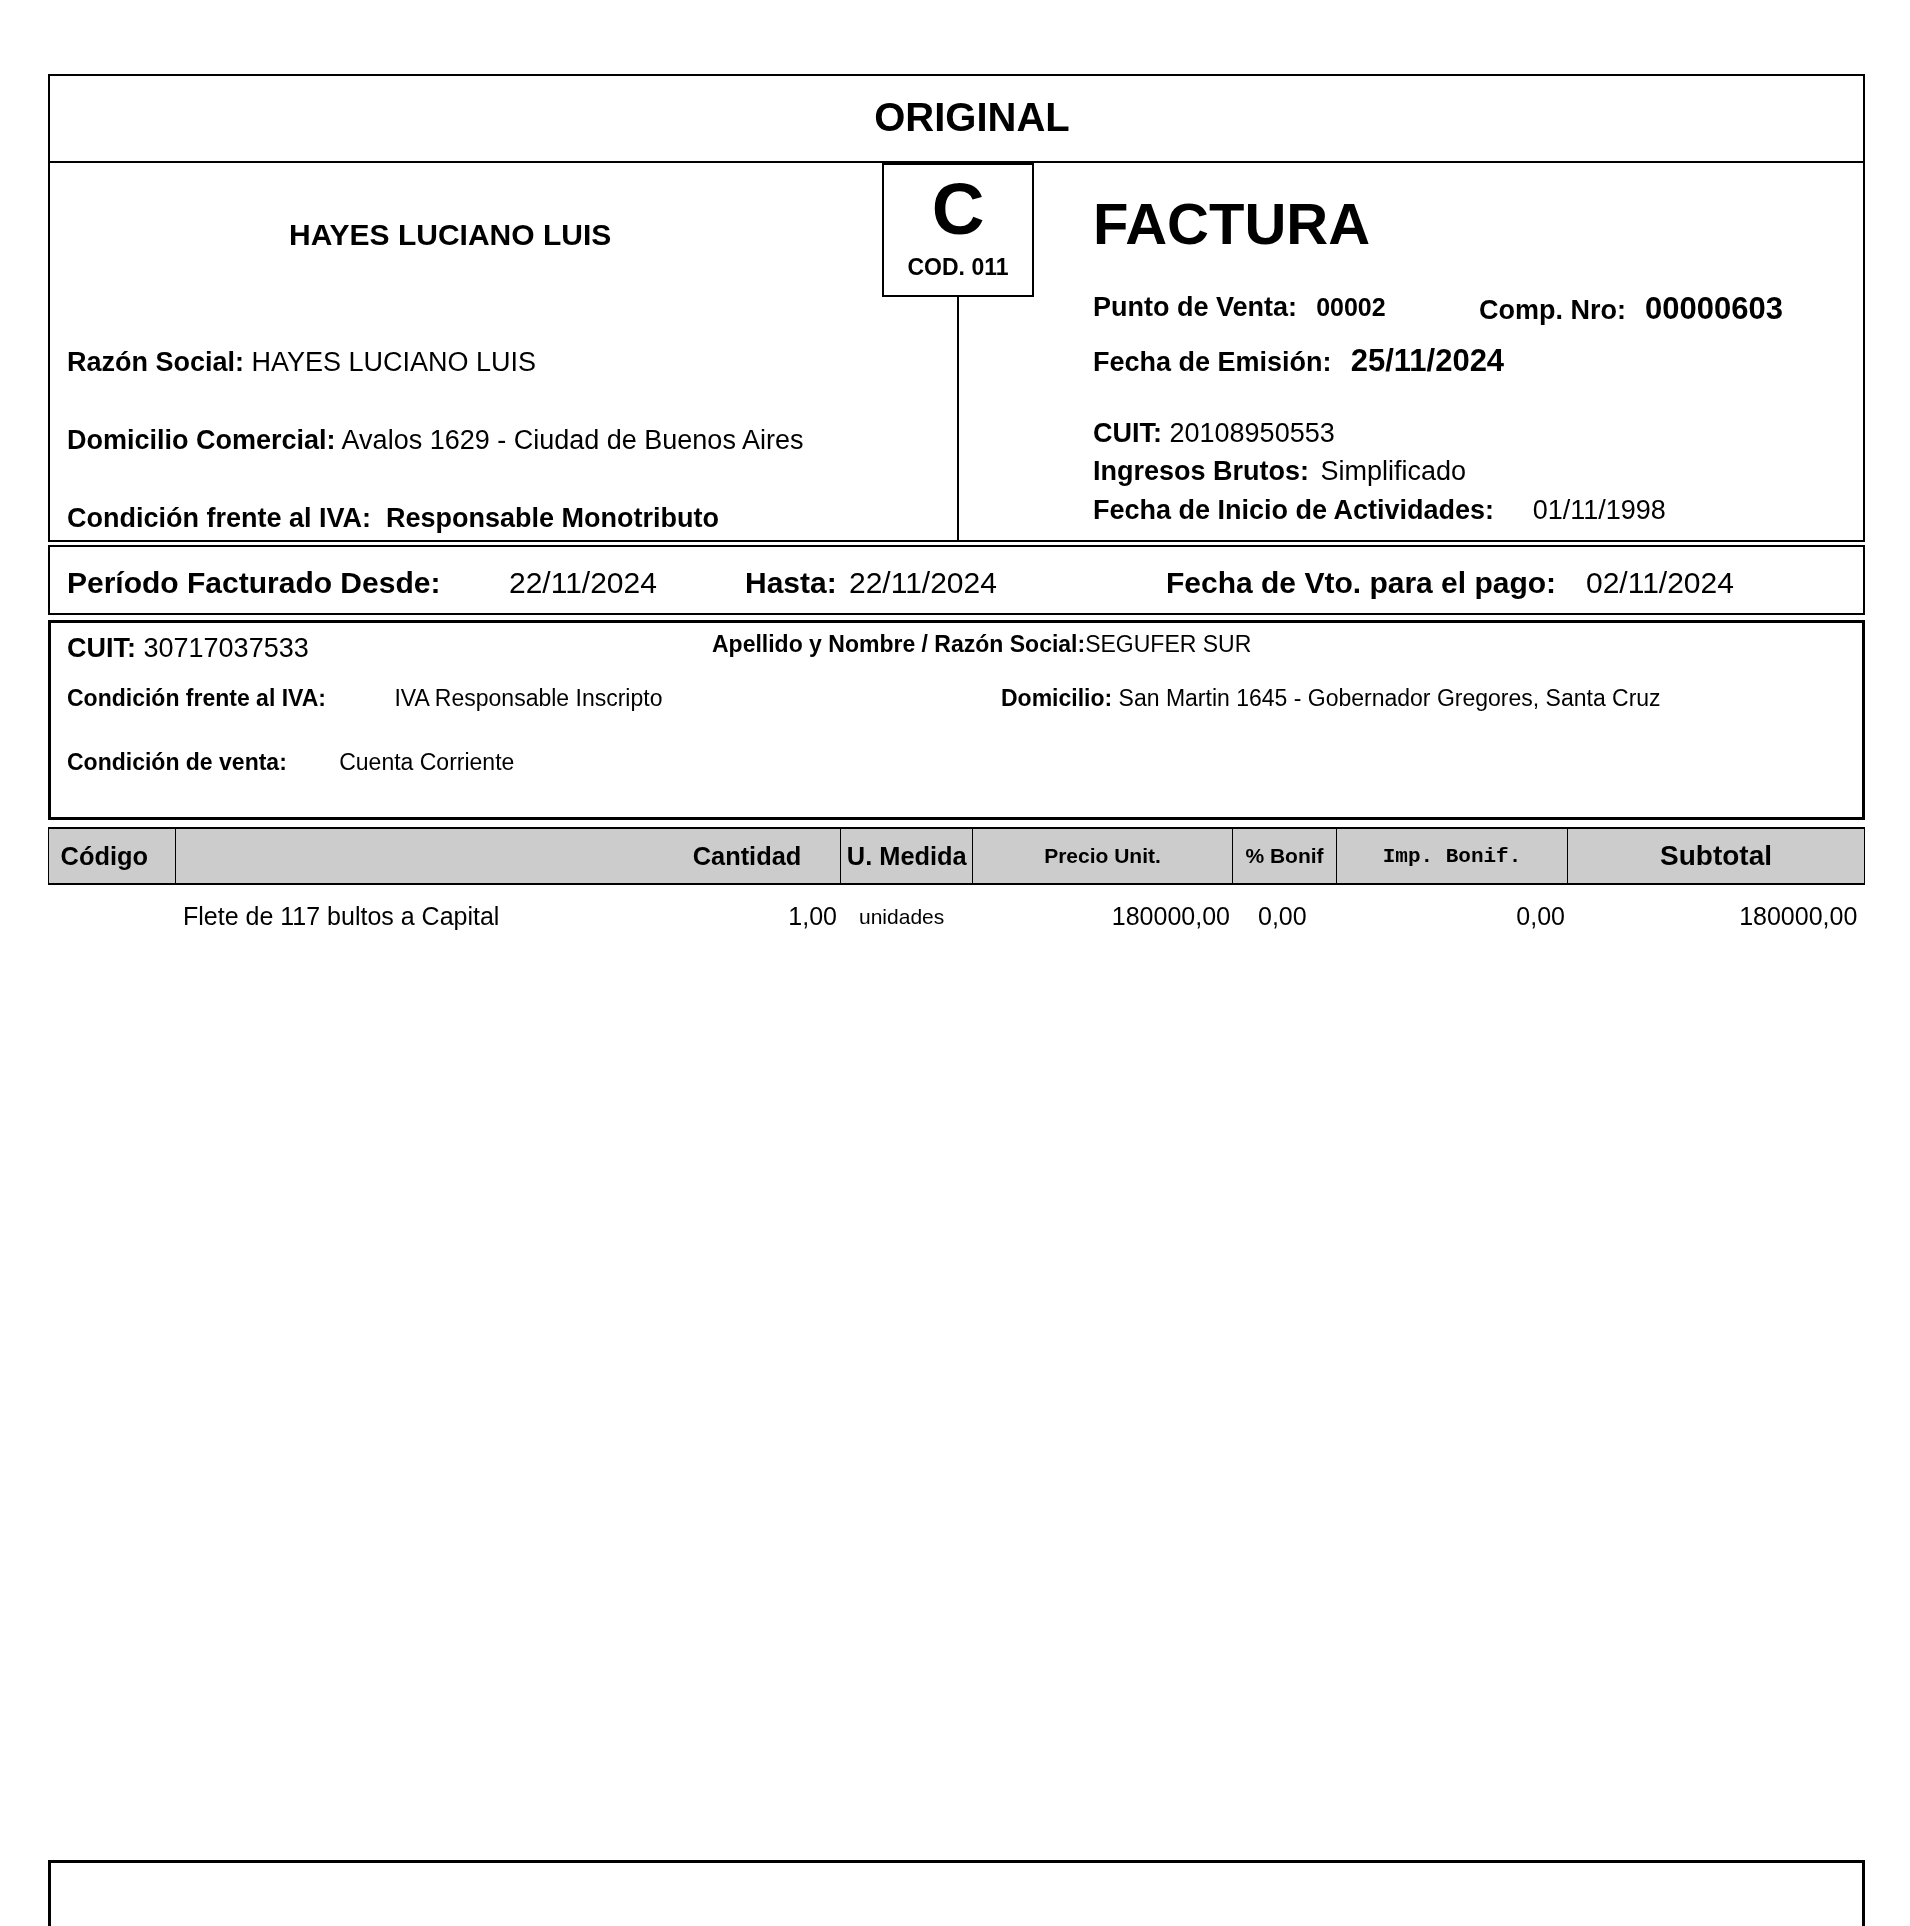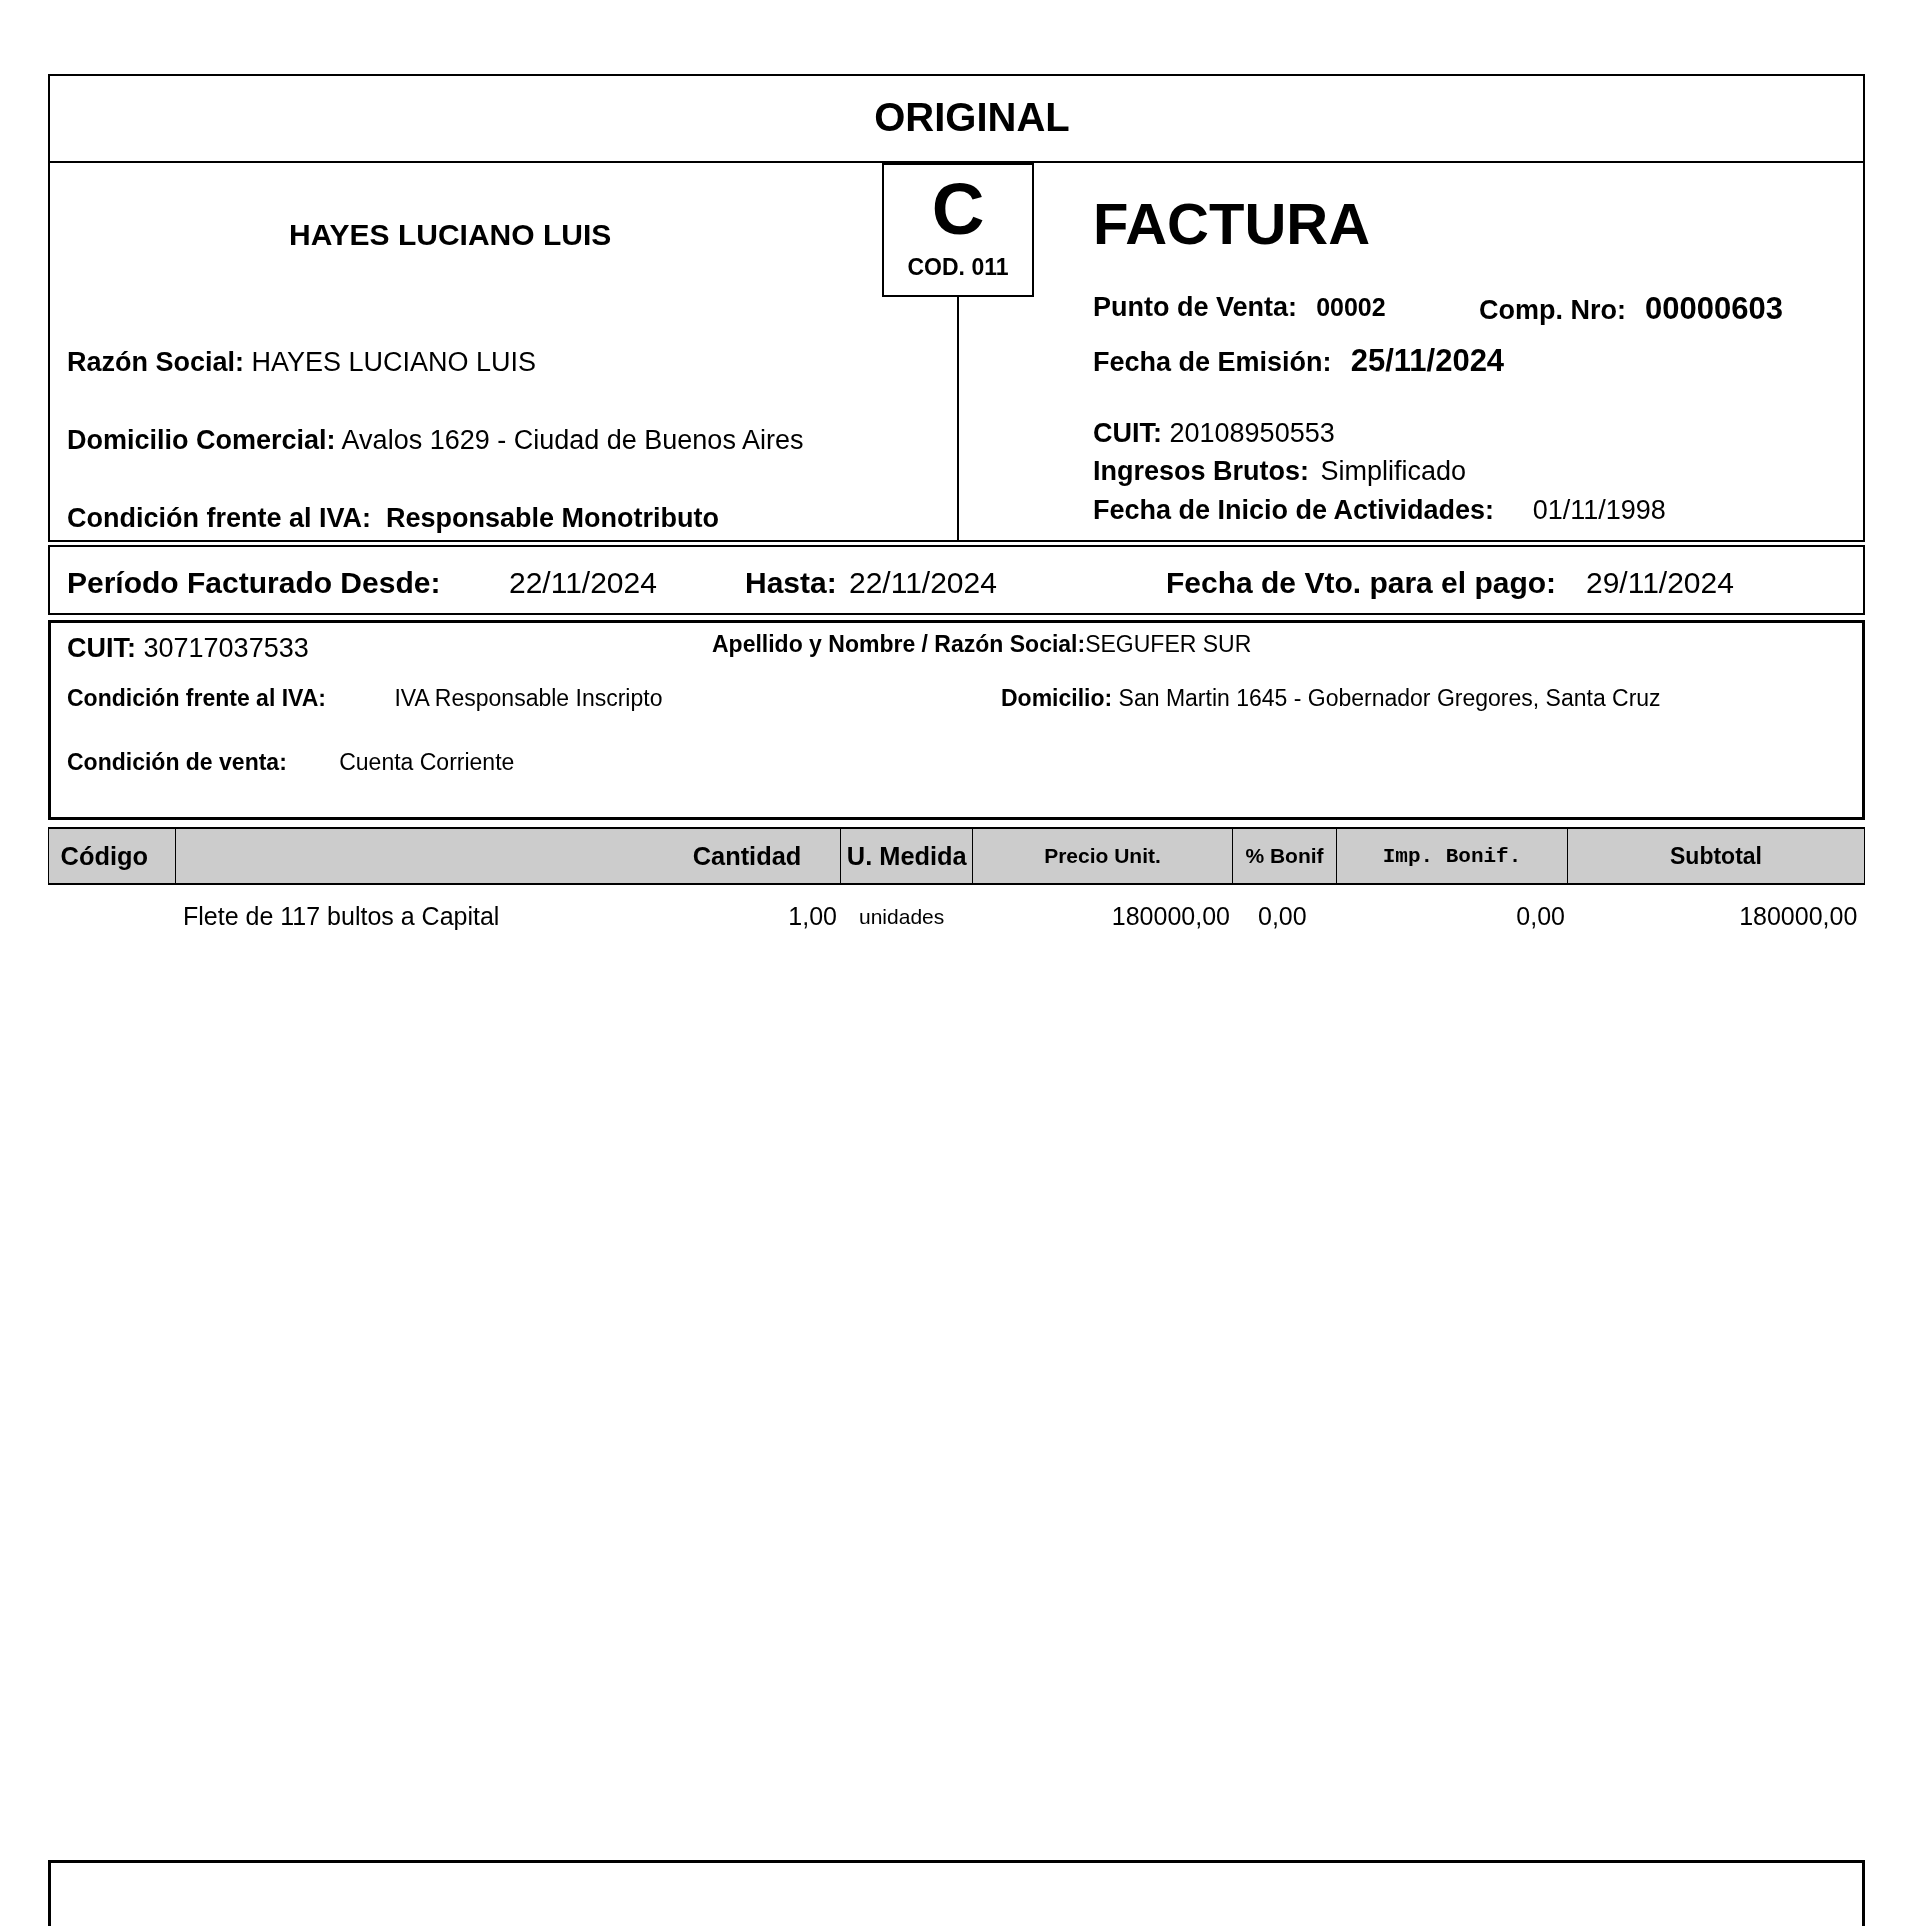--- a/index.html
+++ b/index.html
@@ -72,21 +72,21 @@
   <span class="b">Fecha de Inicio de Actividades:</span>
   <span style="margin-left:31px;">01/11/1998</span>
 </div>
 
 <div class="box" style="left:48px; top:545px; width:1817px; height:70px;"></div>
 <div class="abs t b f78" style="left:67px; top:568px;">Período Facturado Desde:</div>
 <div class="abs t f78" style="left:509px; top:568px;">22/11/2024</div>
 <div class="abs t b f78" style="left:745px; top:568px;">Hasta:</div>
 <div class="abs t f78" style="left:849px; top:568px;">22/11/2024</div>
 <div class="abs t b f78" style="left:1166px; top:568px;">Fecha de Vto. para el pago:</div>
-<div class="abs t f78" style="left:1586px; top:568px;">29/11/2024</div>
+<div class="abs t f78" style="left:1586px; top:568px;">02/11/2024</div>
 
 <div class="box" style="left:48px; top:620px; width:1817px; height:200px; border-width:3.5px;"></div>
 <div class="abs t f70" style="left:67px; top:635px;">
   <span class="b">CUIT:</span>
   <span>30717037533</span>
 </div>
 <div class="abs t f60" style="left:712px; top:633px;">
   <span class="b">Apellido y Nombre / Razón Social:</span><span>SEGUFER SUR</span>
 </div>
 <div class="abs t f60" style="left:67px; top:687px;">
@@ -102,21 +102,21 @@
   <span style="margin-left:46px;">Cuenta Corriente</span>
 </div>
 
 <div class="abs" style="left:48px; top:827px; width:1817px; height:58px; background:#cccccc; border-top:2.7px solid #000; border-bottom:2.7px solid #000; border-left:1.2px solid #000; border-right:1.2px solid #000; box-sizing:border-box;">
   <div class="th" style="left:0; width:127px; padding-left:11.6px; font-size:25.4px;">Código</div>
   <div class="th" style="left:582px; width:210px; justify-content:center; padding-left:23px; font-size:25.4px;">Cantidad</div>
   <div class="th" style="left:792px; width:132px; padding-left:5.8px; font-size:25.4px;">U. Medida</div>
   <div class="th" style="left:924px; width:260px; justify-content:center; font-size:21px;">Precio Unit.</div>
   <div class="th" style="left:1184px; width:104px; justify-content:center; font-size:21px;">% Bonif</div>
   <div class="th" style="left:1288px; width:231px; justify-content:center; font-size:21px;font-family:Liberation Mono, monospace;">Imp. Bonif.</div>
-  <div class="th" style="left:1519px; width:296px; justify-content:center; font-size:23px;">Subtotal</div>
+  <div class="th" style="left:1519px; width:296px; justify-content:center; font-size:28px;">Subtotal</div>
 </div>
 
 <div class="abs" style="left:48px; top:904px; width:1817px; height:31px;">
   <div class="td" style="left:11.6px; top:0;"></div>
   <div class="td" style="left:135px; top:0;">Flete de 117 bultos a Capital</div>
   <div class="td" style="right:1028px; top:0;">1,00</div>
   <div class="td" style="left:811px; top:2.3px; font-size:21px;">unidades</div>
   <div class="td" style="right:635px; top:0;">180000,00</div>
   <div class="td" style="left:1210px; top:0;">0,00</div>
   <div class="td" style="right:300px; top:0;">0,00</div>

